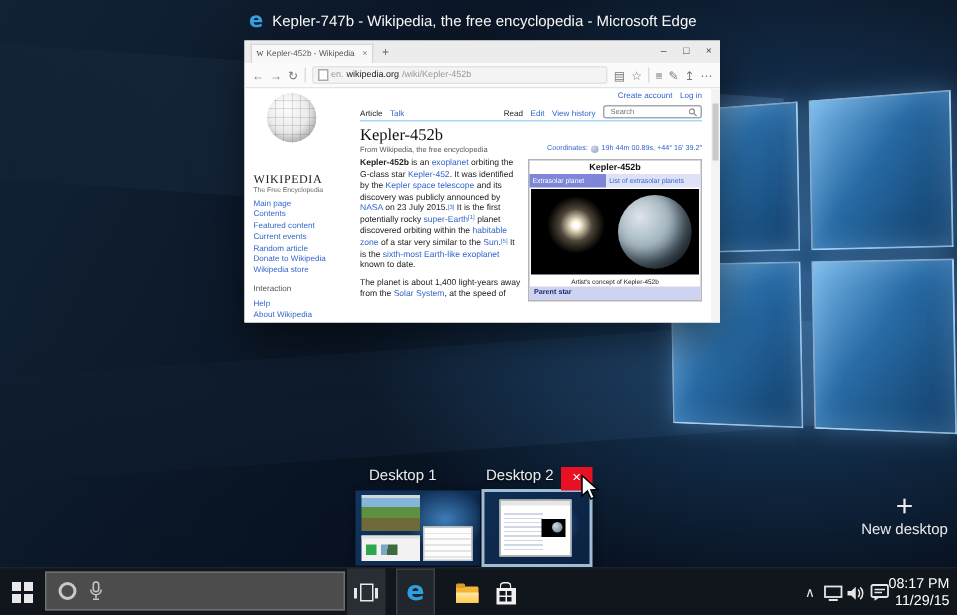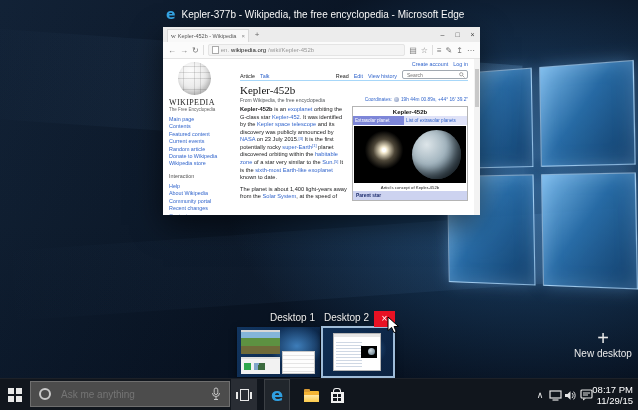--- a/index.html
+++ b/index.html
@@ -44,21 +44,21 @@
   .tb-ic{flex:none;}
   
   #page{flex:1;position:relative;display:flex;background:#fff;overflow:hidden;}
   #wiki-side{width:72px;padding:3px 0 0 6px;flex:none;}
   #globe{width:33px;height:33px;margin-left:9px;border-radius:50%;
     background:
       repeating-linear-gradient(0deg, rgba(110,110,110,0) 0 5px, rgba(110,110,110,.22) 5px 5.7px),
       repeating-linear-gradient(90deg, rgba(110,110,110,0) 0 5px, rgba(110,110,110,.22) 5px 5.7px),
       radial-gradient(circle at 38% 30%, #fdfdfd, #e9e9e9 55%, #c6c6c6);
     box-shadow:inset -2px -3px 5px rgba(0,0,0,.18);}
-  #wp-title{font-family:"Liberation Serif",serif;font-size:8px;letter-spacing:.4px;color:#222;margin-top:3px;}
+  #wp-title{font-family:"Liberation Serif",serif;font-size:8px;letter-spacing:.4px;color:#222;margin-top:20px;}
   #wp-sub{font-size:4.5px;color:#666;}
   .side-links{margin-top:5px;display:flex;flex-direction:column;gap:1.8px;}
   .side-links span{color:#3366cc;font-size:5.4px;line-height:5.6px;cursor:pointer;}
   .side-head{margin-top:6px;color:#555;font-size:5.4px;}
   #wiki-main{flex:1;position:relative;padding:0 12px 0 5px;}
   #account{position:absolute;top:2px;right:12px;display:flex;gap:5px;font-size:5.4px;}
   #account span{color:#3366cc;}
   #tabsrow{display:flex;align-items:flex-end;border-bottom:1px solid #a7d7f9;height:12px;margin-top:10px;font-size:5.4px;}
   .ptabs{display:flex;gap:5px;}
   .ptabs span{color:#3366cc;padding-bottom:1px;}
@@ -90,21 +90,21 @@
     background:radial-gradient(circle,#fff 6%, rgba(255,244,214,.95) 12%, rgba(220,200,160,.35) 38%, rgba(0,0,0,0) 68%);}
   .planet{position:absolute;right:5px;top:4px;width:49px;height:49px;border-radius:50%;
     background:radial-gradient(circle at 30% 30%, #dde5e9, #a3b5bf 40%, #5f7482 68%, #2b3b47 88%, #141f29);
     box-shadow:inset -6px -6px 10px rgba(0,0,0,.55);}
   #ib-cap{font-size:4.3px;text-align:center;color:#222;padding:1px 2px;}
   #ib-sec{background:#cdd3f0;color:#1b2b6b;font-weight:bold;padding:2px 3px;font-size:4.8px;}
   #scrollbar{position:absolute;right:0;top:0;bottom:0;width:6px;background:#f3f3f3;}
   #scrollbar .thumb{position:absolute;left:1px;right:1px;top:10px;height:38px;background:#c9c9c9;}
   
   .d-label{position:absolute;color:#ececec;font-size:10px;text-shadow:0 1px 2px rgba(0,0,0,.6);}
-  #d1-label{left:246px;top:312px;margin-left:24px;}
+  #d1-label{left:246px;top:312px;}
   #d2-label{left:324px;top:312px;}
   #thumb1{position:absolute;left:237px;top:327px;width:83px;height:50px;overflow:hidden;cursor:pointer;
     background:radial-gradient(40px 30px at 72% 38%, rgba(70,140,205,.85), rgba(20,60,110,.2) 70%), linear-gradient(135deg,#10335c,#0a1e3a);
     box-shadow:0 2px 6px rgba(0,0,0,.5);}
   .m-game{position:absolute;left:4px;top:3px;width:39px;height:24px;border-top:2px solid #d7d7d7;
     background:linear-gradient(#84b5da 0 26%, #5d9141 26% 62%, #6f6a39 62% 100%);}
   .m-exp{position:absolute;left:4px;top:30px;width:39px;height:17px;background:#f2f2f2;border-top:2px solid #e0e0e0;}
   .m-exp .t1{position:absolute;left:3px;top:4px;width:7px;height:7px;background:#2ea84e;}
   .m-exp .t2{position:absolute;left:13px;top:4px;width:11px;height:7px;background:linear-gradient(100deg,#7fa5c9 40%,#3c6b3f 40%);}
   .m-doc{position:absolute;left:45px;top:24px;width:33px;height:23px;background:#fdfdfd;border:1px solid #c8c8c8;
@@ -166,21 +166,21 @@
   <div class="beam" id="beam2"></div>
   <div id="win-logo">
     <div class="pane"></div>
     <div class="pane"></div>
     <div class="pane"></div>
     <div class="pane"></div>
   </div>
 
   <div id="preview-title">
     <span class="edge-glyph">e</span>
-    <span>Kepler-377b - Wikipedia, the free encyclopedia - Microsoft Edge</span>
+    <span>Kepler-747b - Wikipedia, the free encyclopedia - Microsoft Edge</span>
   </div>
 
   <div id="edge-win">
     <div id="tabbar">
       <div id="tab">
         <span class="fav">W</span>
         <span class="ttl">Kepler-452b - Wikipedia</span>
         <span class="tx">×</span>
       </div>
       <span class="newtab">+</span>
@@ -322,21 +322,20 @@
     <div id="start-btn">
       <span class="win-ic">
           <i></i>
           <i></i>
           <i></i>
           <i></i>
         </span>
     </div>
     <div id="cortana">
       <span class="c-circle"></span>
-      <input placeholder="Ask me anything" style="">
       <svg width="10" height="14" viewBox="0 0 10 14">
         <rect x="3.2" y="1" width="3.6" height="6.5" rx="1.8" fill="none" stroke="#c7c7c7" stroke-width="1"></rect>
         <path d="M1.5,6 a3.5,3.5 0 0 0 7,0" fill="none" stroke="#c7c7c7" stroke-width="1"></path>
         <line x1="5" y1="9.6" x2="5" y2="12" stroke="#c7c7c7" stroke-width="1"></line>
         <line x1="3" y1="12.5" x2="7" y2="12.5" stroke="#c7c7c7" stroke-width="1"></line>
       </svg>
     </div>
     <div id="tv-btn">
       <span class="tv-ic">
           <span class="c"></span>

